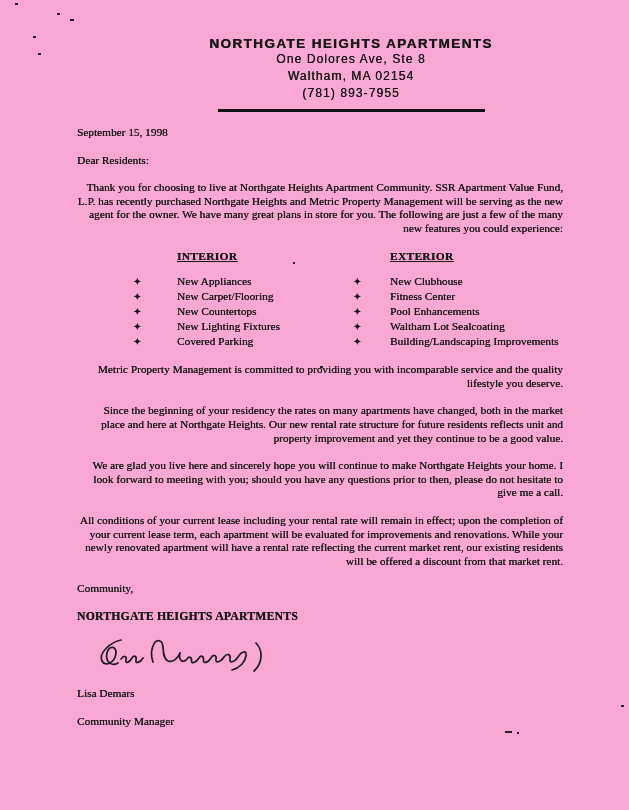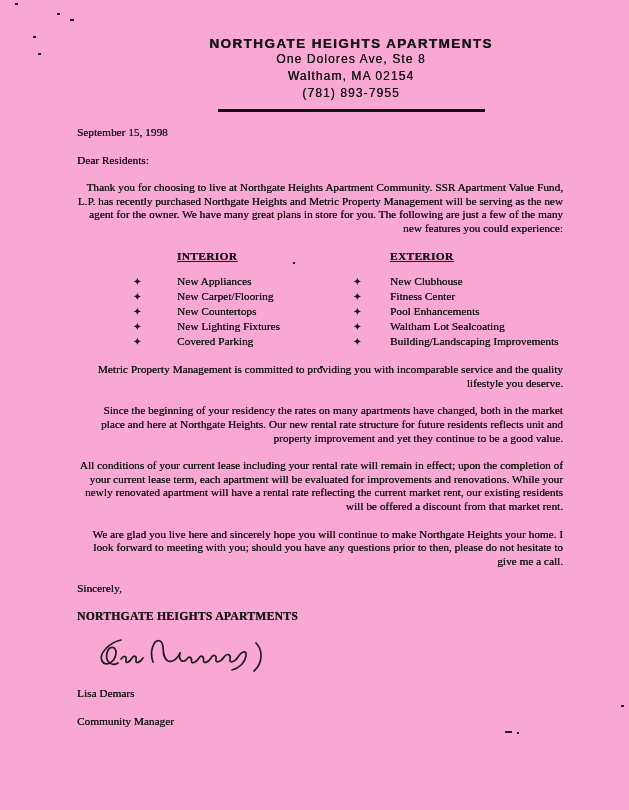--- a/index.html
+++ b/index.html
@@ -169,24 +169,24 @@
         </div>
         <div class="feature-item">
           <span class="bullet">✦</span>
           <span>Building/Landscaping Improvements</span>
         </div>
       </div>
     </div>
 
     <p class="para">Metric Property Management is committed to providing you with incomparable service and the quality lifestyle you deserve.</p>
     <p class="para">Since the beginning of your residency the rates on many apartments have changed, both in the market place and here at Northgate Heights.  Our new rental rate structure for future residents reflects unit and property improvement and yet they continue to be a good value.</p>
+    <p class="para">We are glad you live here and sincerely hope you will continue to make Northgate Heights your home.  I look forward to meeting with you; should you have any questions prior to then, please do not hesitate to give me a call.</p>
     <p class="para">All conditions of your current lease including your rental rate will remain in effect; upon the completion of your current lease term, each apartment will be evaluated for improvements and renovations.  While your newly renovated apartment will have a rental rate reflecting the current market rent, our existing residents will be offered a discount from that market rent.</p>
-    <p class="para">We are glad you live here and sincerely hope you will continue to make Northgate Heights your home.  I look forward to meeting with you; should you have any questions prior to then, please do not hesitate to give me a call.</p>
-
-    <p class="sincerely">Sincerely,</p>
+
+    <p class="sincerely">Community,</p>
     <p class="company-line">NORTHGATE HEIGHTS APARTMENTS</p>
 
     <div class="signature">
       <svg width="185" height="40" viewBox="0 0 185 40" fill="none" xmlns="http://www.w3.org/2000/svg">
         <g stroke="#1c1c1c" stroke-width="1.7" stroke-linecap="round" fill="none">
 
           <path d="M30 5 C 20 7, 7 18, 11 26 C 14 32, 24 28, 25 18 C 25.5 11, 18 10, 16 18 C 14 26, 20 32, 27 28"></path>
 
           <path d="M30 24 C 33 20, 36 21, 35 25 C 34 29, 38 28, 41 23 C 43 20, 46 21, 45 25 C 44 29, 49 28, 52 23"></path>
 

